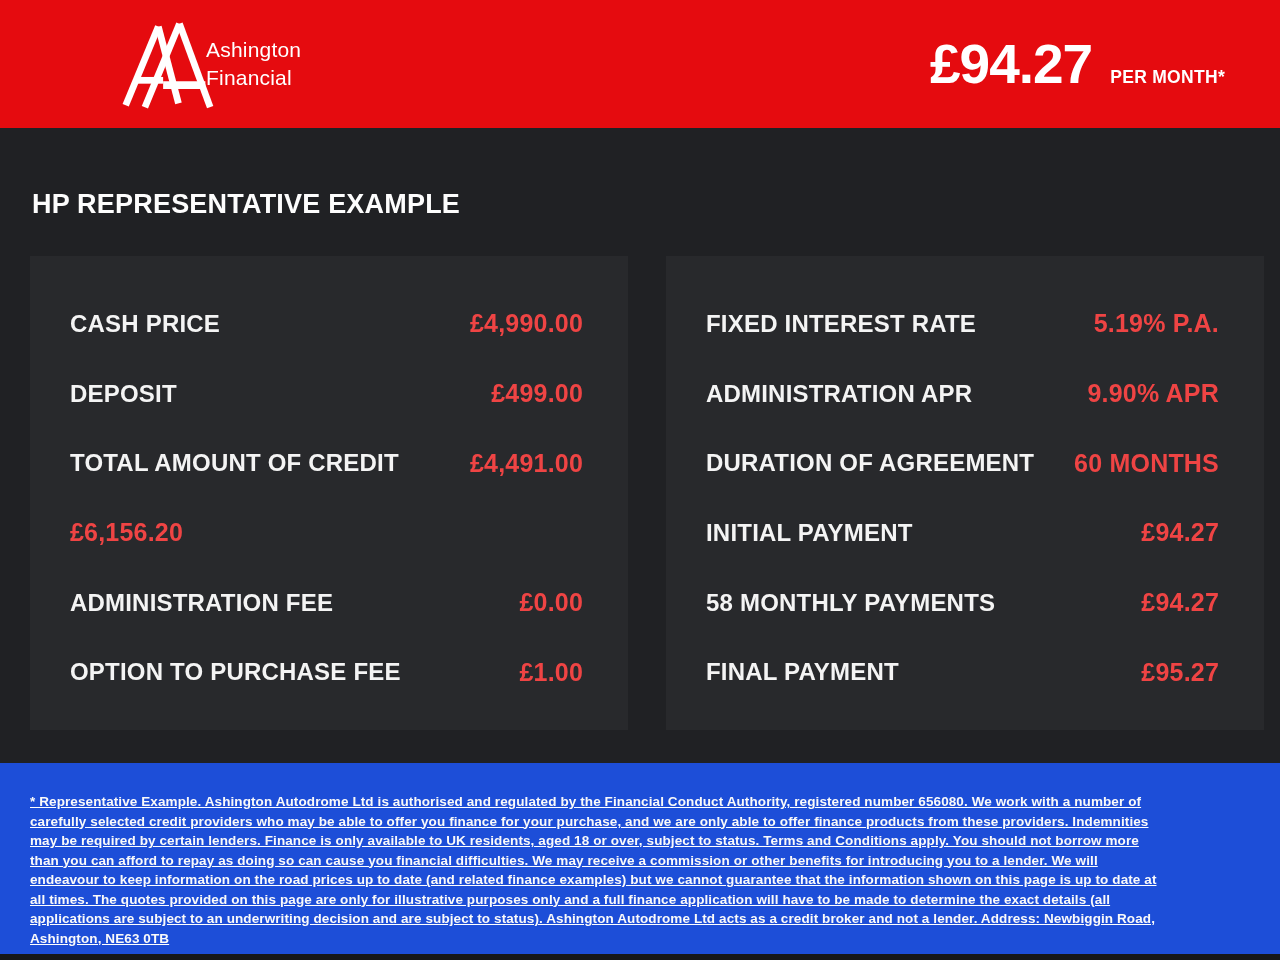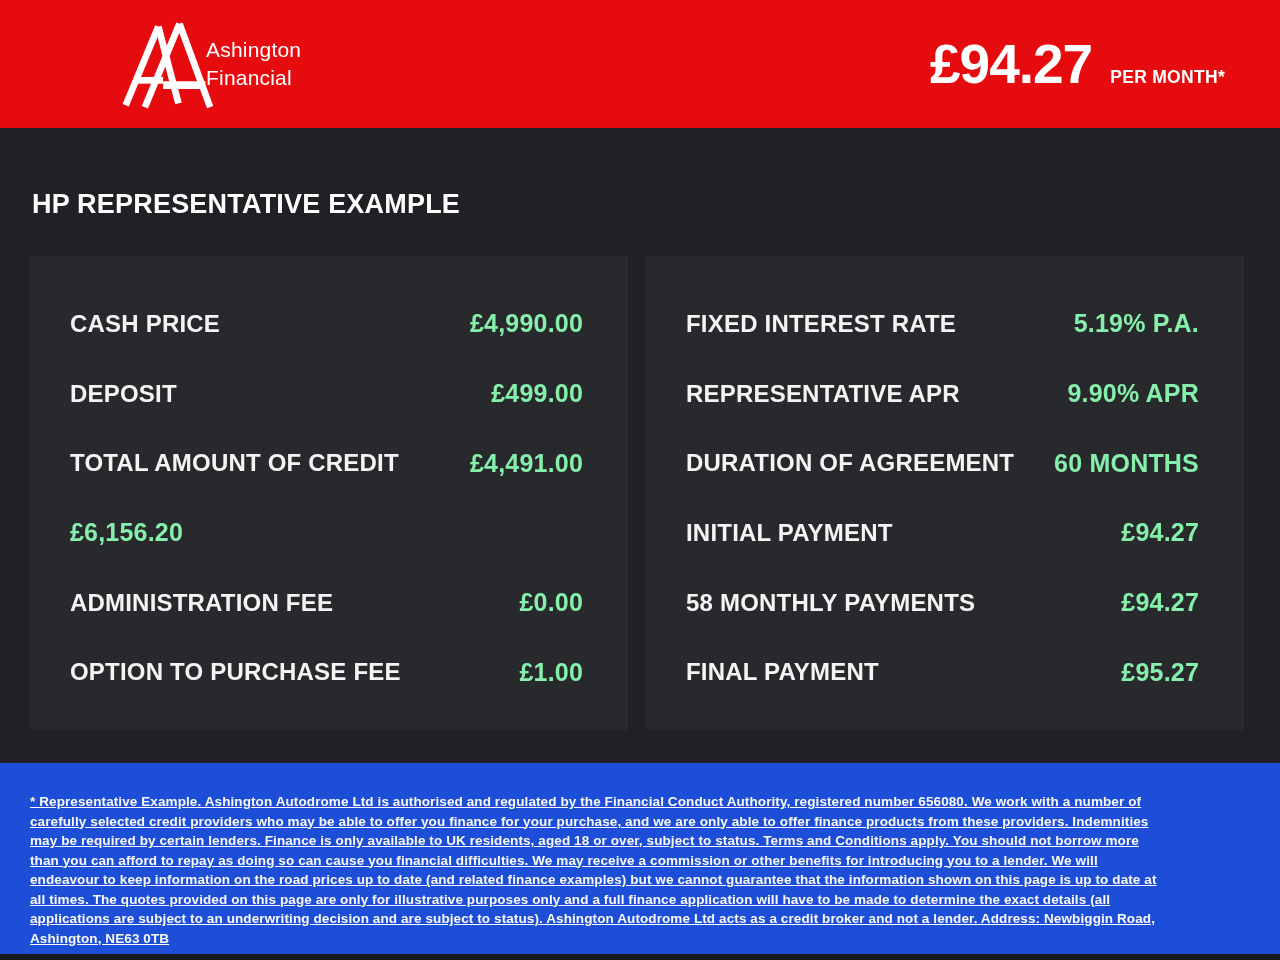--- a/index.html
+++ b/index.html
@@ -49,21 +49,21 @@
     font-size: 27px;
     font-weight: 700;
     letter-spacing: 0.2px;
     line-height: 36px;
     color: #fdfdfd;
     margin-top: 20px;
   }
   .panels {
     display: flex;
     margin: 34px 0 0 30px;
-    gap: 18px;
+    gap: 38px;
     height: 474px;
     overflow: hidden;
   }
   .panel {
     width: 598px;
     flex: 0 0 auto;
     background: #28292c;
     padding: 33px 45px 23px 40px;
     display: flex;
     flex-direction: column;
@@ -77,21 +77,21 @@
   .row-label {
     font-size: 24px;
     font-weight: 700;
     letter-spacing: 0.2px;
     color: #f4f4f4;
   }
   .row-value {
     font-size: 25px;
     font-weight: 700;
     letter-spacing: 0.2px;
-    color: #86efac;
+    color: #ef4444;
   }
 
   
   .legal {
     margin-top: 33px;
     height: 215px;
     background: #1d4ed8;
     padding: 29px 30px 0 30px;
     position: relative;
     text-decoration: underline;
@@ -167,21 +167,21 @@
         <span class="row-value">£1.00</span>
       </div>
     </section>
 
     <section class="panel">
       <div class="row">
         <span class="row-label">FIXED INTEREST RATE</span>
         <span class="row-value">5.19% P.A.</span>
       </div>
       <div class="row">
-        <span class="row-label">REPRESENTATIVE APR</span>
+        <span class="row-label">ADMINISTRATION APR</span>
         <span class="row-value">9.90% APR</span>
       </div>
       <div class="row">
         <span class="row-label">DURATION OF AGREEMENT</span>
         <span class="row-value">60 MONTHS</span>
       </div>
       <div class="row">
         <span class="row-label">INITIAL PAYMENT</span>
         <span class="row-value">£94.27</span>
       </div>

